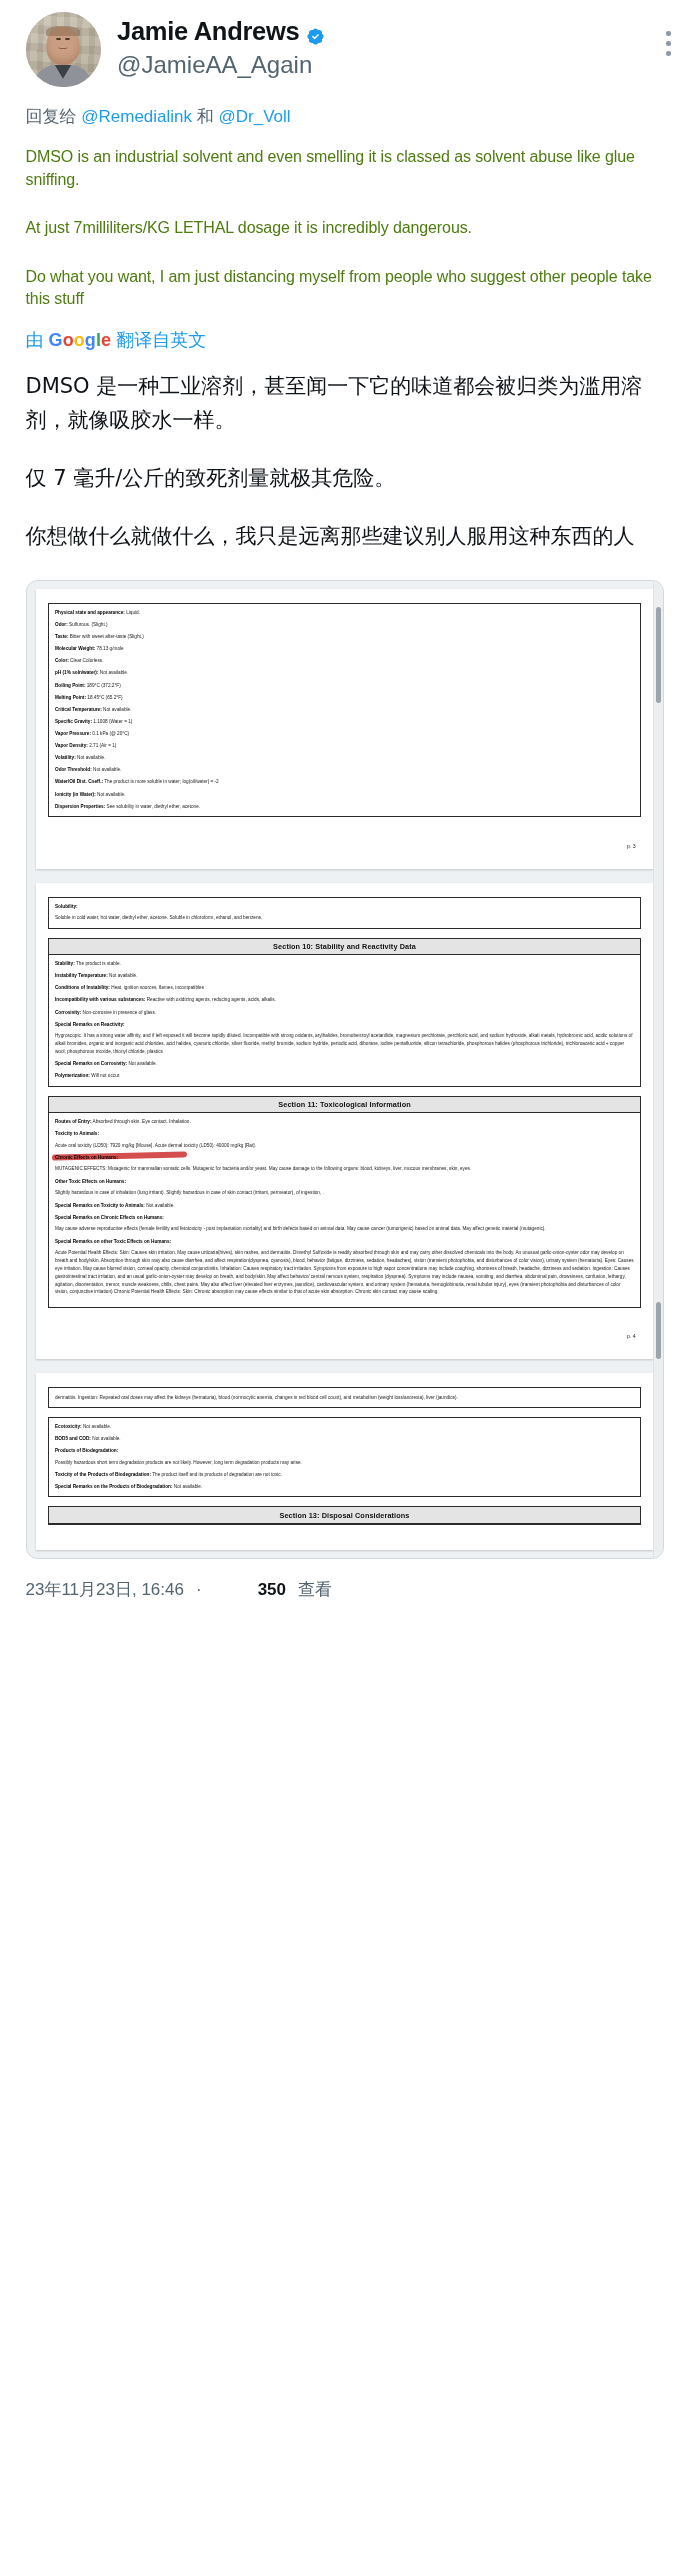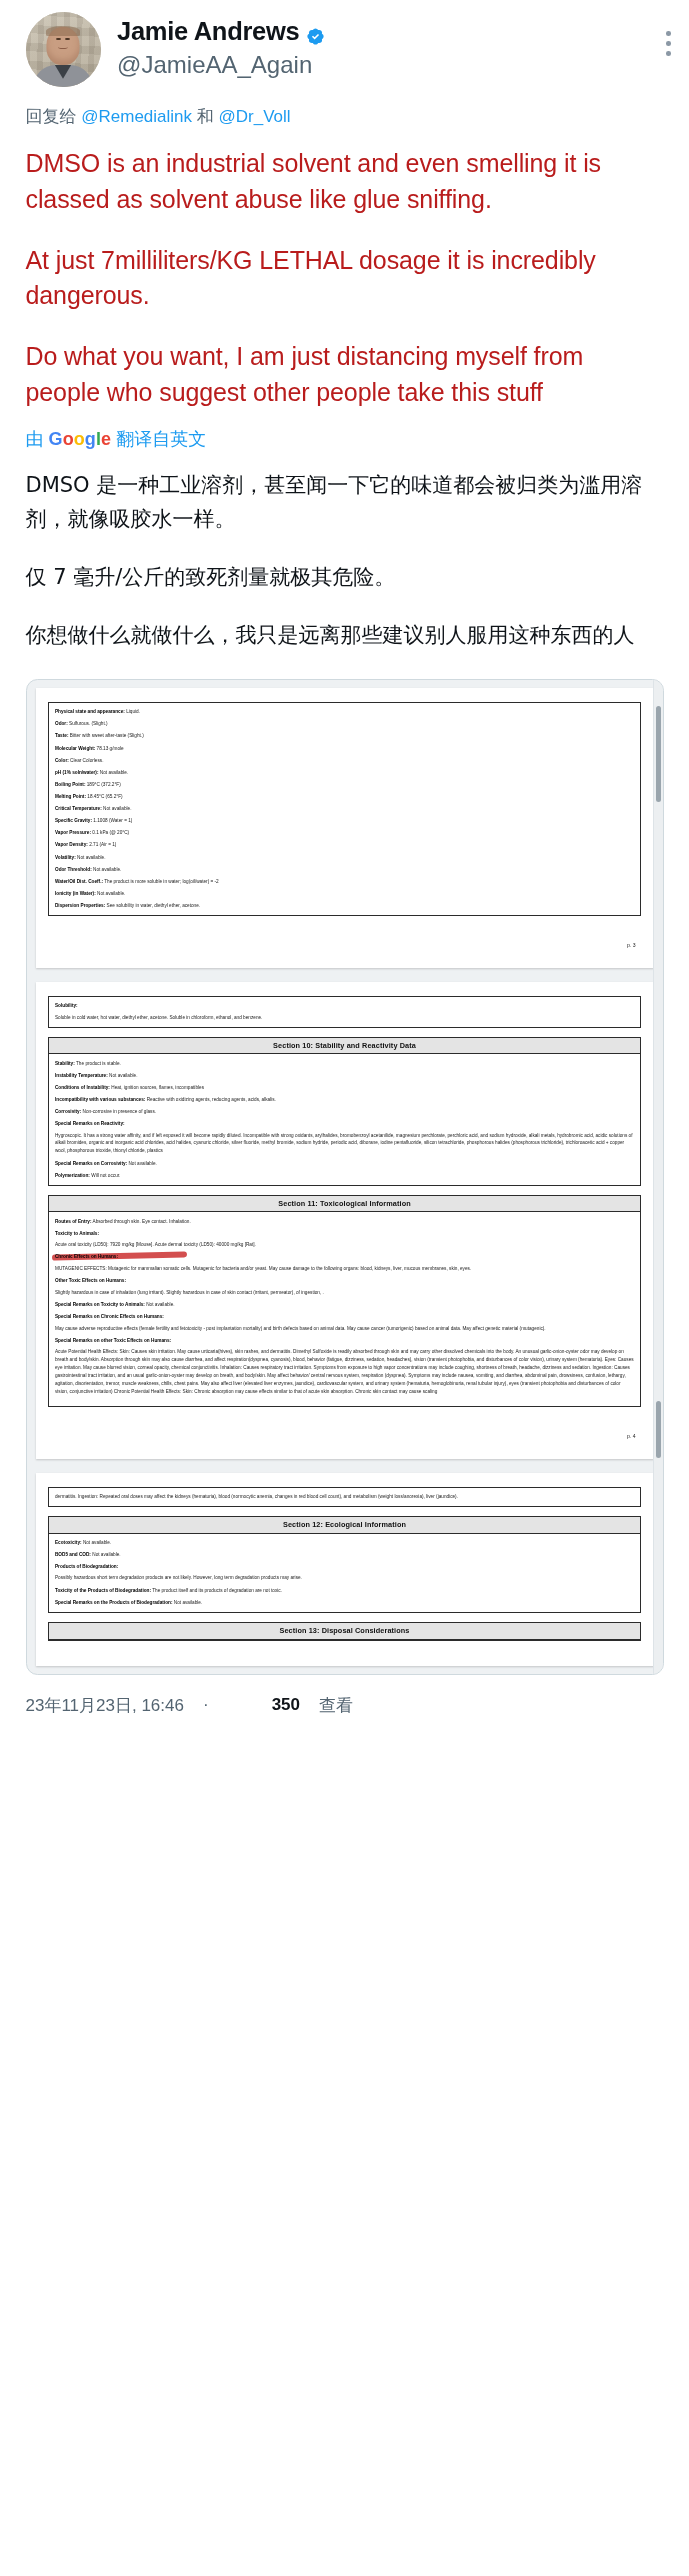--- a/index.html
+++ b/index.html
@@ -141,23 +141,23 @@
     padding:19px 25.5px 0 25.5px;
     font-size:17px;
     line-height:1.35;
     color:#536471;
   }
   .reply-line .mention{color:#1d9bf0;}
 
   
   .tweet-body{
     padding:18px 25.5px 0 25.5px;
-    font-size:25px;
+    font-size:16px;
     line-height:1.42;
-    color:#b91c1c;
+    color:#4d7c0f;
     letter-spacing:-0.1px;
   }
   .tweet-body p{margin:0 0 25.5px 0;}
   .tweet-body p:last-child{margin-bottom:0;}
 
   
   .translated-by{
     padding:18px 25.5px 0 25.5px;
     font-size:18px;
     line-height:1.3;
@@ -266,21 +266,21 @@
   }
   .redmark span{position:relative;z-index:3;}
 
   
   .tweet-footer{
     padding:19px 25.5px 25.5px 25.5px;
     font-size:17px;
     color:#536471;
     display:flex;
     align-items:center;
-    gap:19px;
+    gap:12px;
   }
   .tweet-footer .views{font-weight:700;color:#0f1419;margin-left:44px;}
 </style>
 </head>
 <body>
 
 <div class="page">
 
   <div class="tweet-header">
     <div class="avatar">
@@ -409,21 +409,20 @@
     </div>
 
     <div class="sheet">
       <div class="secbox plain">
         <div class="sec-body">
           <div>dermatitis. Ingestion: Repeated oral doses may affect the kidneys (hematuria), blood (normocytic anemia, changes in red blood cell count), and metabolism (weight loss/anorexia), liver (jaundice).</div>
         </div>
       </div>
 
       <div class="secbox">
-        <div class="sec-head">Section 12: Ecological Information</div>
         <div class="sec-body">
           <div class="row"><b>Ecotoxicity:</b> <span>Not available.</span></div>
           <div class="row"><b>BOD5 and COD:</b> <span>Not available.</span></div>
           <div class="tight"><b>Products of Biodegradation:</b></div>
           <div class="para">Possibly hazardous short term degradation products are not likely. However, long term degradation products may arise.</div>
           <div class="row"><b>Toxicity of the Products of Biodegradation:</b> <span>The product itself and its products of degradation are not toxic.</span></div>
           <div class="row"><b>Special Remarks on the Products of Biodegradation:</b> <span>Not available.</span></div>
         </div>
       </div>
 

